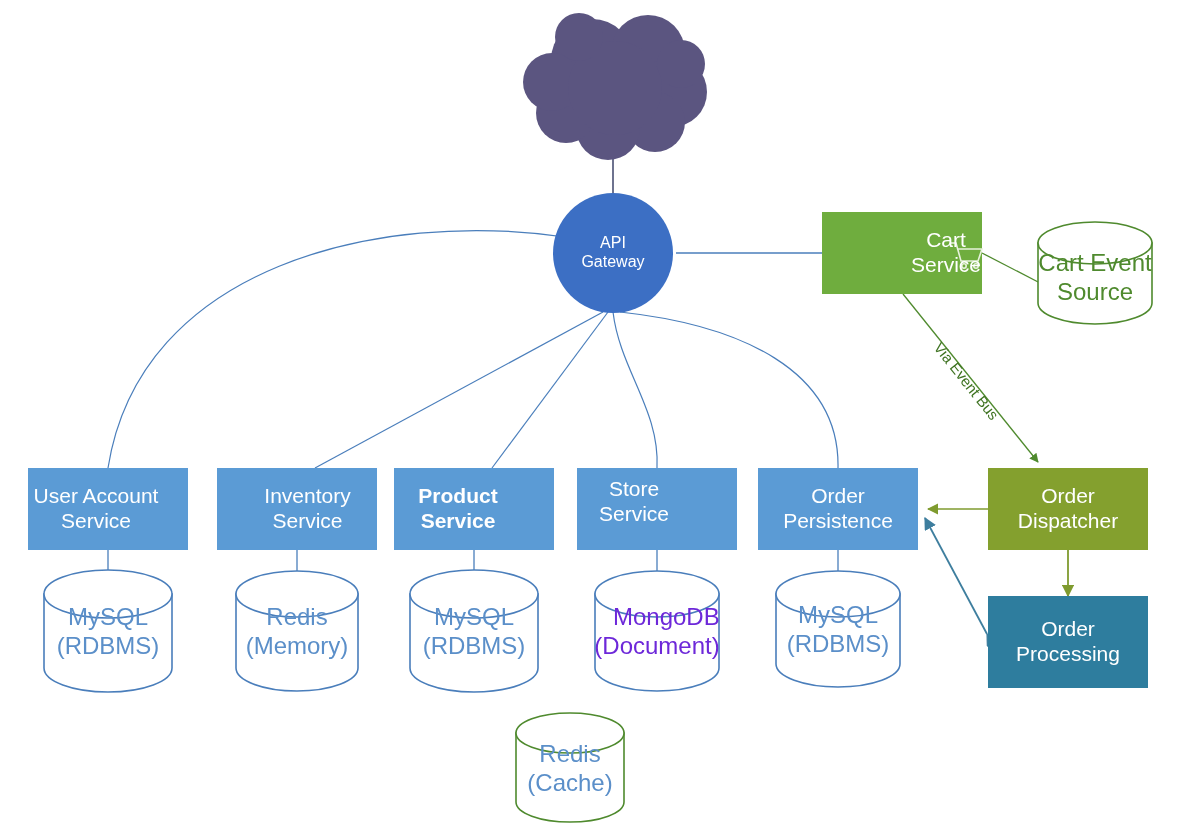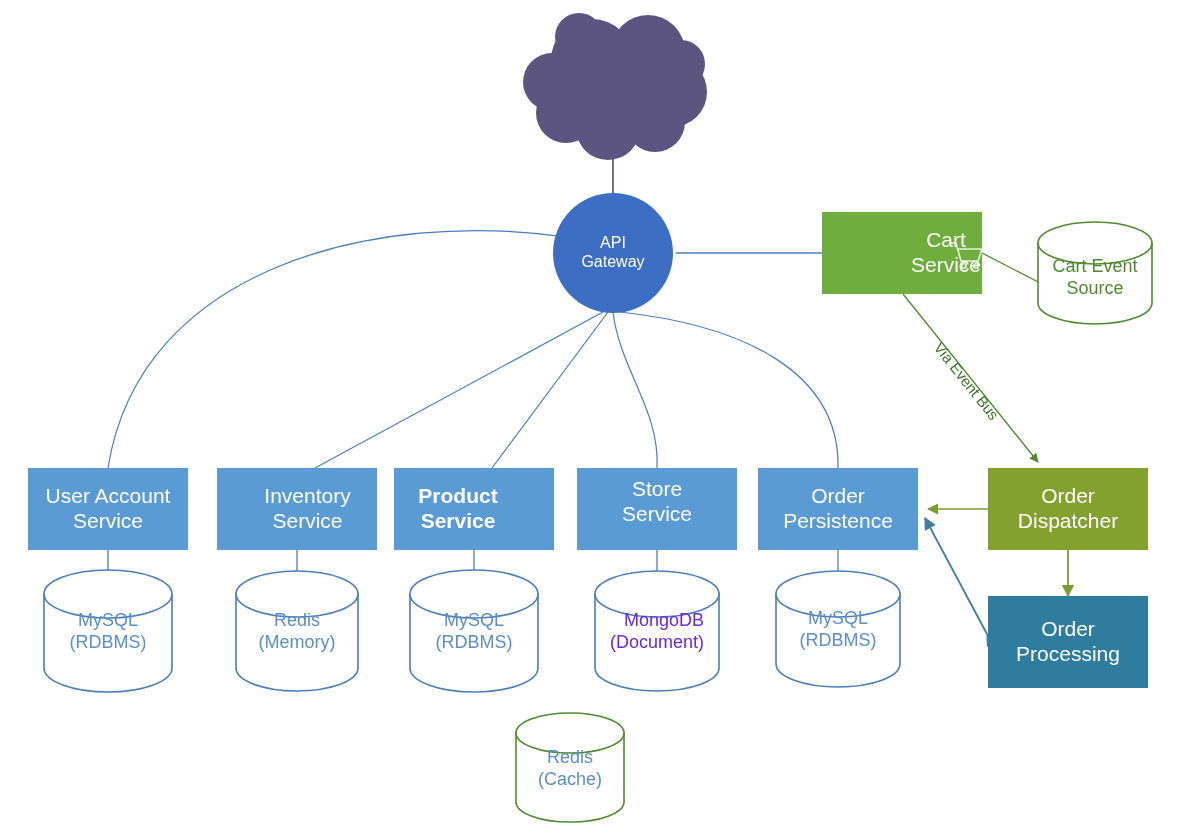--- a/index.html
+++ b/index.html
@@ -5,21 +5,21 @@
   html,body{margin:0;padding:0;background:#ffffff;}
   body{width:1179px;height:840px;position:relative;overflow:hidden;
        font-family:"Liberation Sans","DejaVu Sans",sans-serif;}
   #canvas{position:absolute;inset:0;width:1179px;height:840px;}
   svg.layer{position:absolute;left:0;top:0;width:1179px;height:840px;pointer-events:none;}
   .node{position:absolute;box-sizing:border-box;display:flex;align-items:center;
         justify-content:center;text-align:center;line-height:1.18;}
   .boxnode{color:#ffffff;font-size:21px;font-weight:400;}
   .nodelabel{white-space:pre-line;display:block;}
   .cyl-label{position:absolute;display:flex;align-items:center;justify-content:center;
-             text-align:center;font-size:18px;line-height:1.2;pointer-events:none;}
+             text-align:center;font-size:24px;line-height:1.2;pointer-events:none;}
   .cyl-label span{white-space:pre-line;display:block;}
   .cloud-label{position:absolute;display:flex;align-items:center;justify-content:center;
                text-align:center;color:#fff;font-size:21px;line-height:1.2;}
   .circle-label{position:absolute;display:flex;align-items:center;justify-content:center;
                 text-align:center;color:#fff;font-size:16px;line-height:1.18;}
   .edge-label{position:absolute;font-size:15px;color:#3f7322;white-space:nowrap;
               transform-origin:0 0;}
 </style>
 </head>
 <body>
@@ -155,33 +155,33 @@
   <div class="node boxnode" style="left:988px;top:468px;width:160px;height:82px;">
     <span class="nodelabel">Order
 Dispatcher</span>
   </div>
 
   <div class="node boxnode" style="left:988px;top:596px;width:160px;height:92px;">
     <span class="nodelabel">Order
 Processing</span>
   </div>
 
-  <div class="node boxnode" style="left:28px;top:468px;width:160px;height:82px;">
+  <div class="node boxnode" style="left:16px;top:468px;width:160px;height:82px;">
     <span class="nodelabel">User Account
 Service</span>
   </div>
   <div class="node boxnode" style="left:217px;top:468px;width:160px;height:82px;padding-left:21px;">
     <span class="nodelabel">Inventory
 Service</span>
   </div>
   <div class="node boxnode" style="left:394px;top:468px;width:128px;height:82px;font-weight:bold;">
     <span class="nodelabel">Product
 Service</span>
   </div>
-  <div class="node boxnode" style="left:577px;top:468px;width:160px;height:68px;">
+  <div class="node boxnode" style="left:554px;top:468px;width:160px;height:68px;">
     <span class="nodelabel">Store
 Service</span>
   </div>
   <div class="node boxnode" style="left:758px;top:468px;width:160px;height:82px;">
     <span class="nodelabel">Order
 Persistence</span>
   </div>
 
   <div class="cyl-label" style="left:46px;top:600px;width:124px;height:64px;color:#5B8FC9;">
     <span>MySQL

